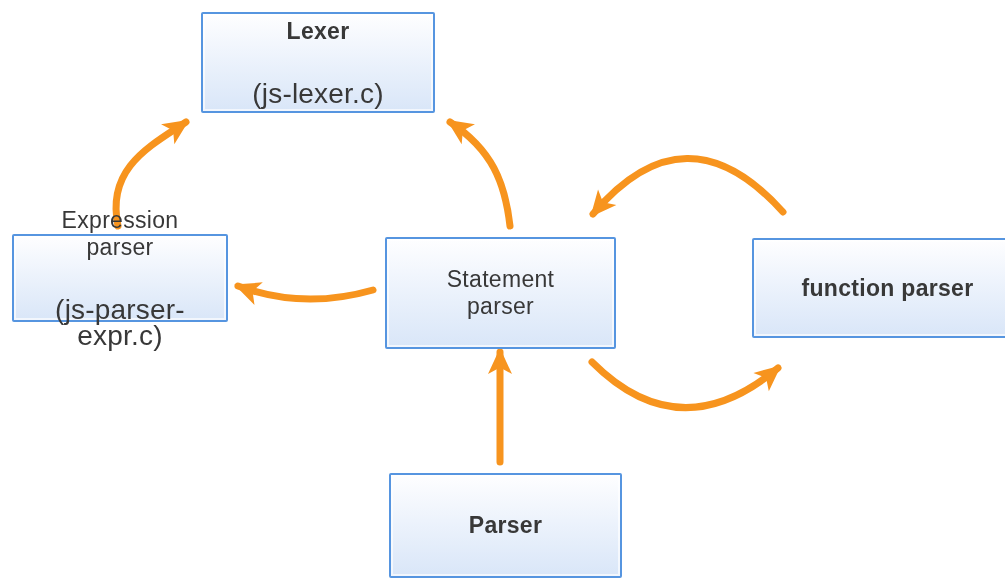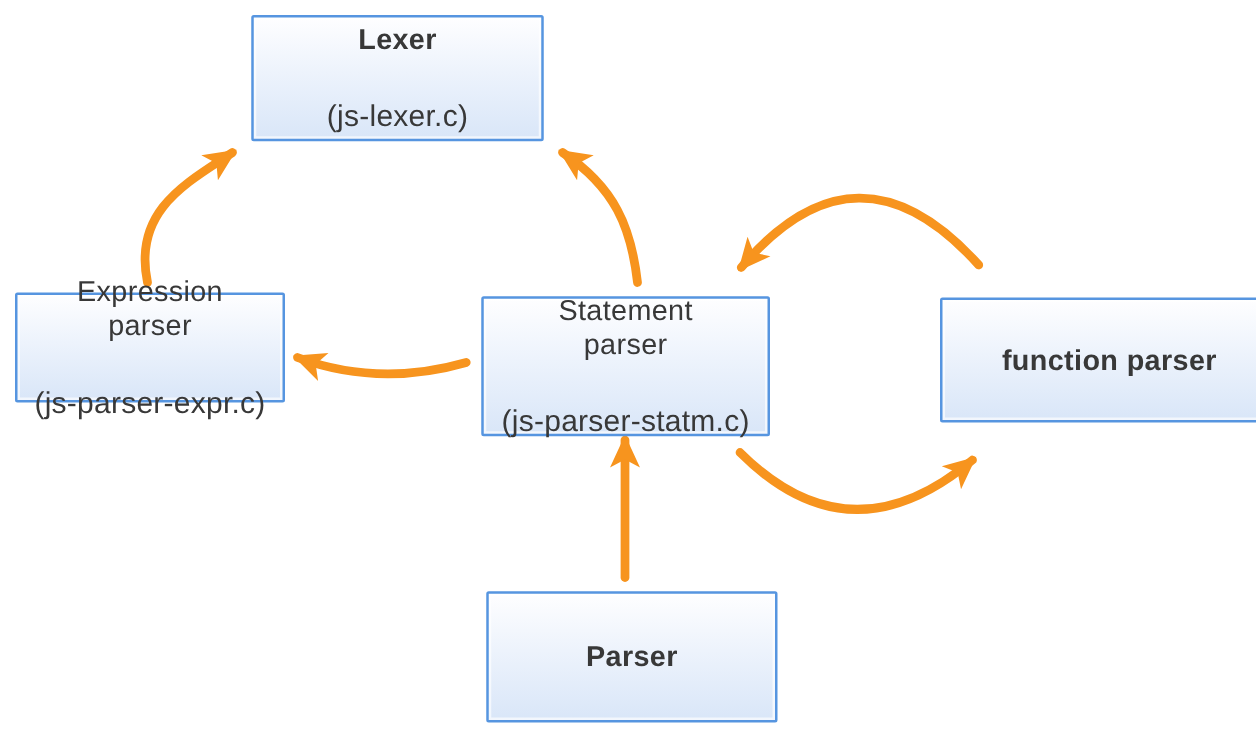--- a/index.html
+++ b/index.html
@@ -26,21 +26,21 @@
     box-shadow:inset 0 0 0 2px rgba(255,255,255,0.65);
     text-align:center;
     gap:36px;
   }
   .node .title{
     font-size:23px;line-height:27px;font-weight:400;
     white-space:pre-line;letter-spacing:0.3px;
   }
   .node.bold .title{font-weight:700;}
   .node .subtitle{
-    font-size:24px;line-height:26px;font-weight:400;letter-spacing:0.2px;
+    font-size:28px;line-height:26px;font-weight:400;letter-spacing:0.2px;
   }
   .node-lexer{left:201px;top:12px;width:234px;height:101px;}
   .node-expression-parser{left:12px;top:234px;width:216px;height:88px;}
   .node-statement-parser{left:385px;top:237px;width:231px;height:112px;}
   .node-function-parser{left:752px;top:238px;width:271px;height:100px;}
   .node-parser{left:389px;top:473px;width:233px;height:105px;}
 </style>
 </head>
 <body>
 
@@ -67,21 +67,20 @@
 
   <div class="node node-expression-parser">
     <div class="title">Expression
 parser</div>
     <div class="subtitle">(js-parser-expr.c)</div>
   </div>
 
   <div class="node node-statement-parser">
     <div class="title">Statement
 parser</div>
-    <div class="subtitle">(js-parser-statm.c)</div>
   </div>
 
   <div class="node node-function-parser bold">
     <div class="title">function parser</div>
   </div>
 
   <div class="node node-parser bold">
     <div class="title">Parser</div>
   </div>
 

